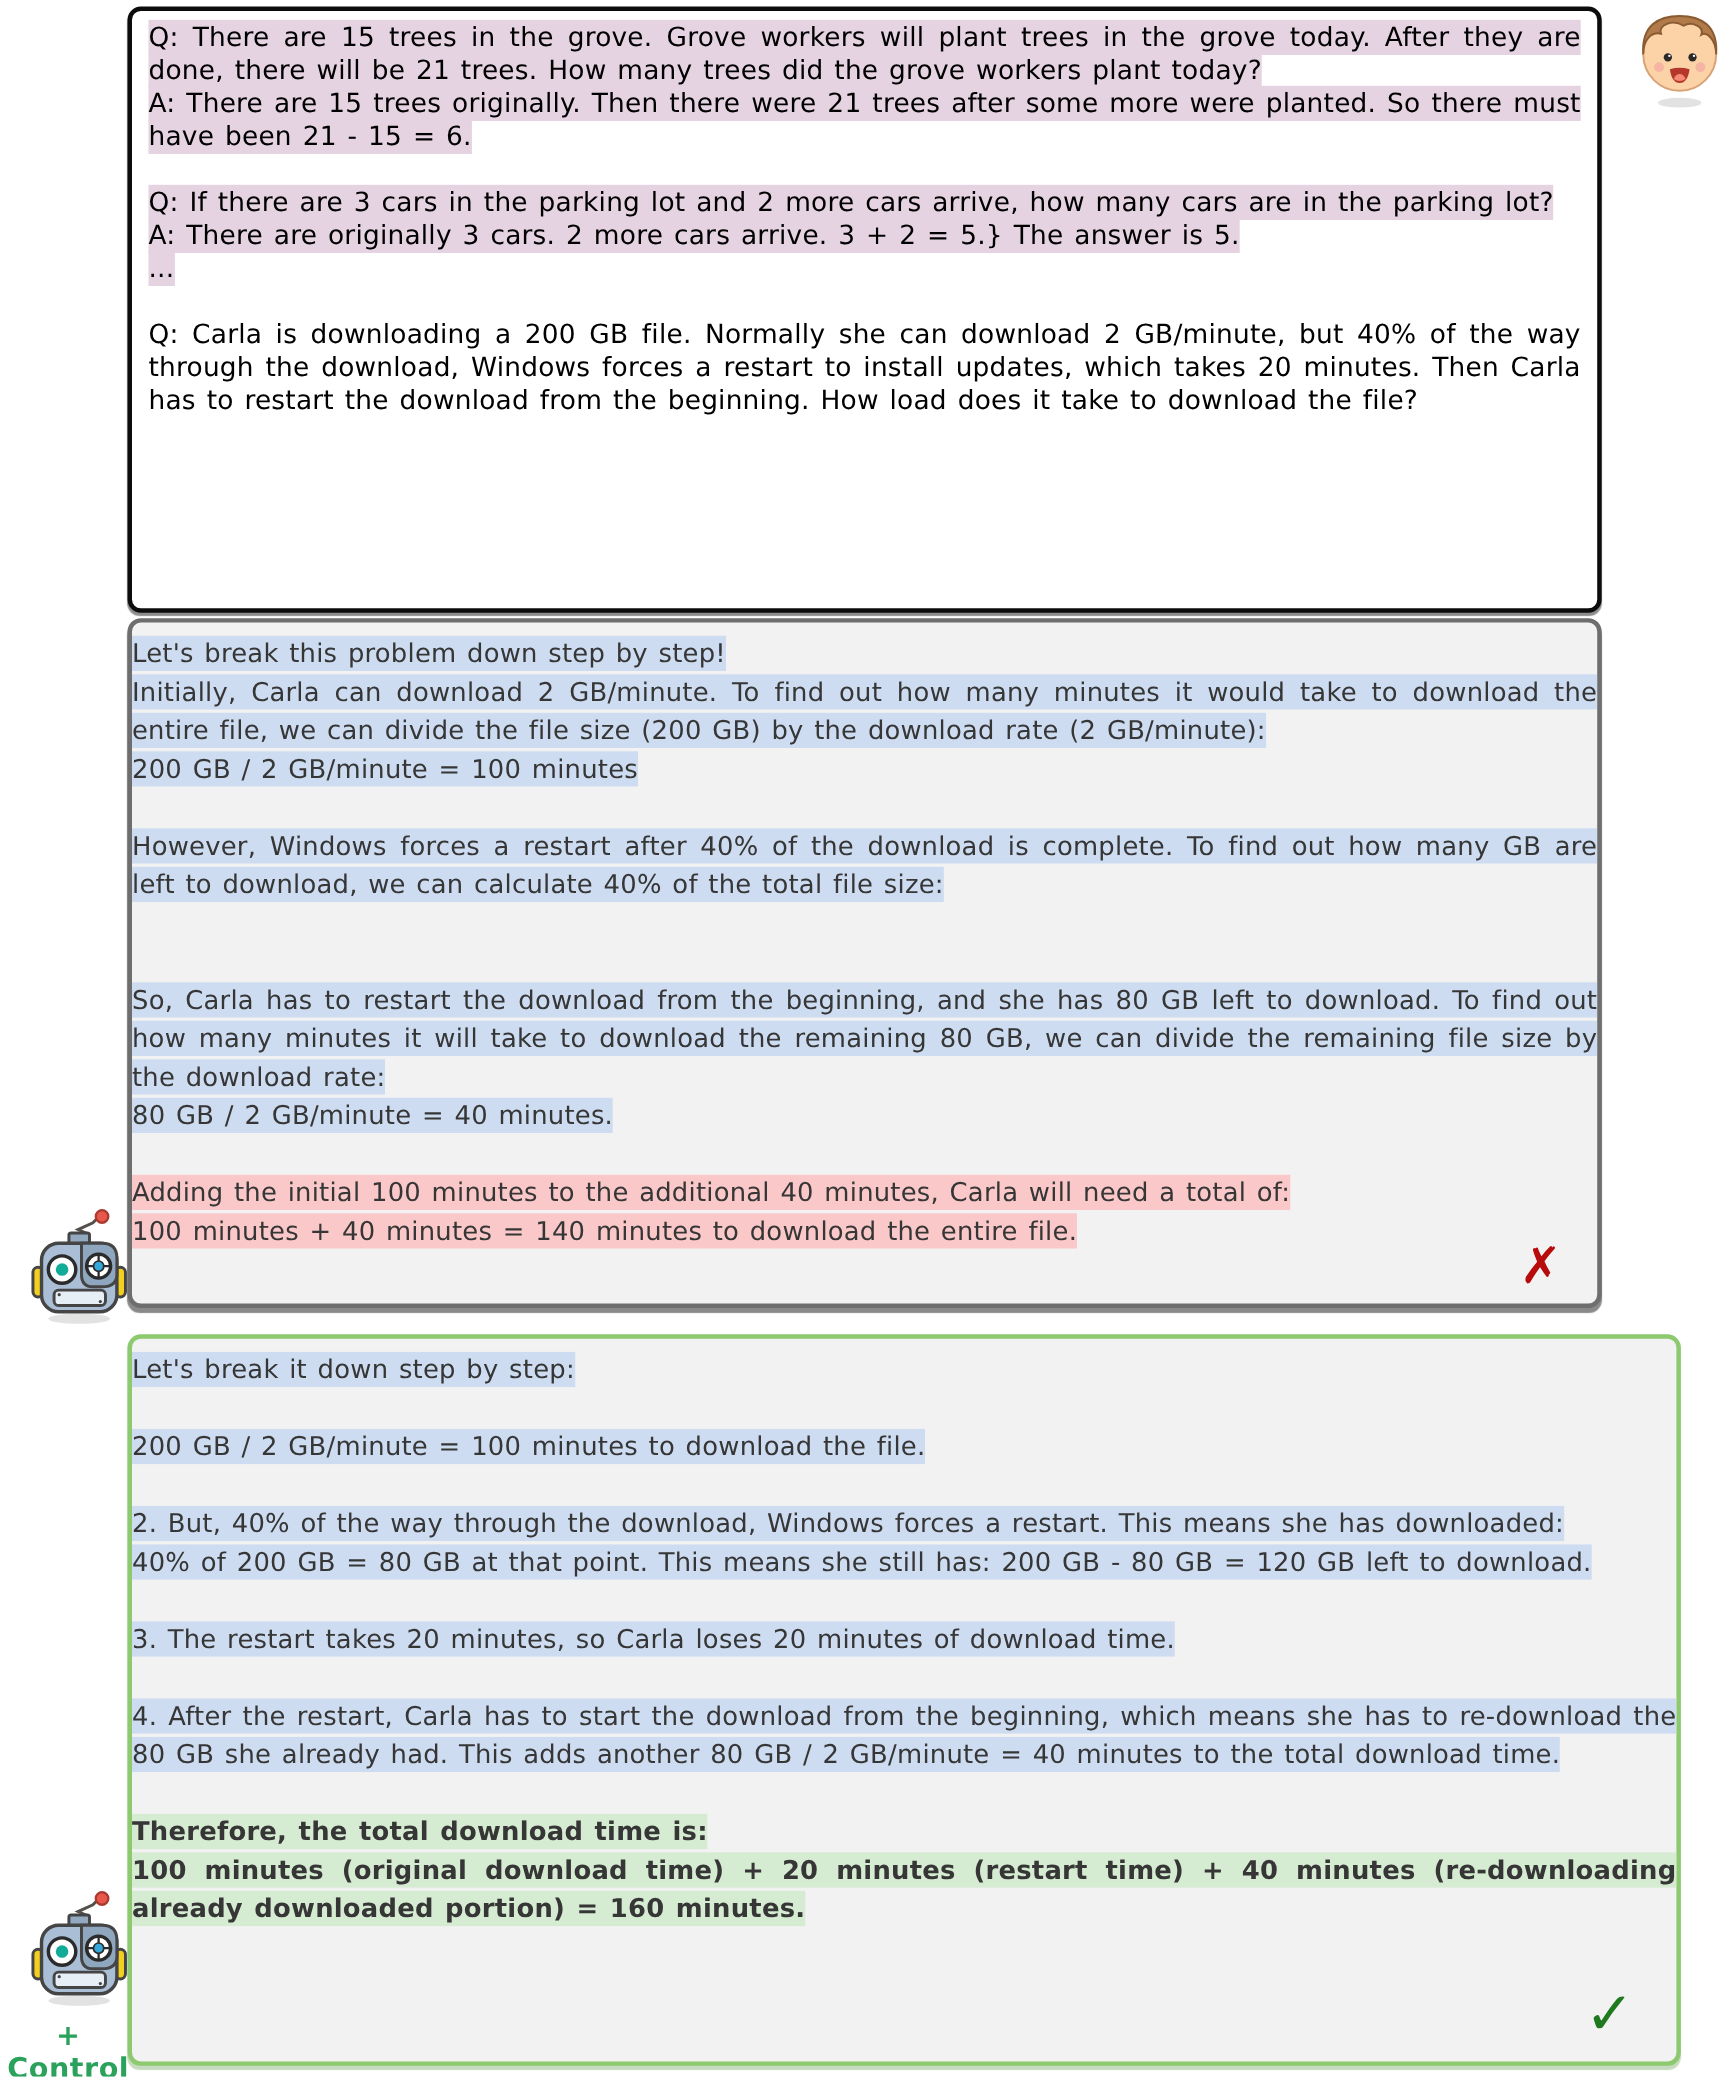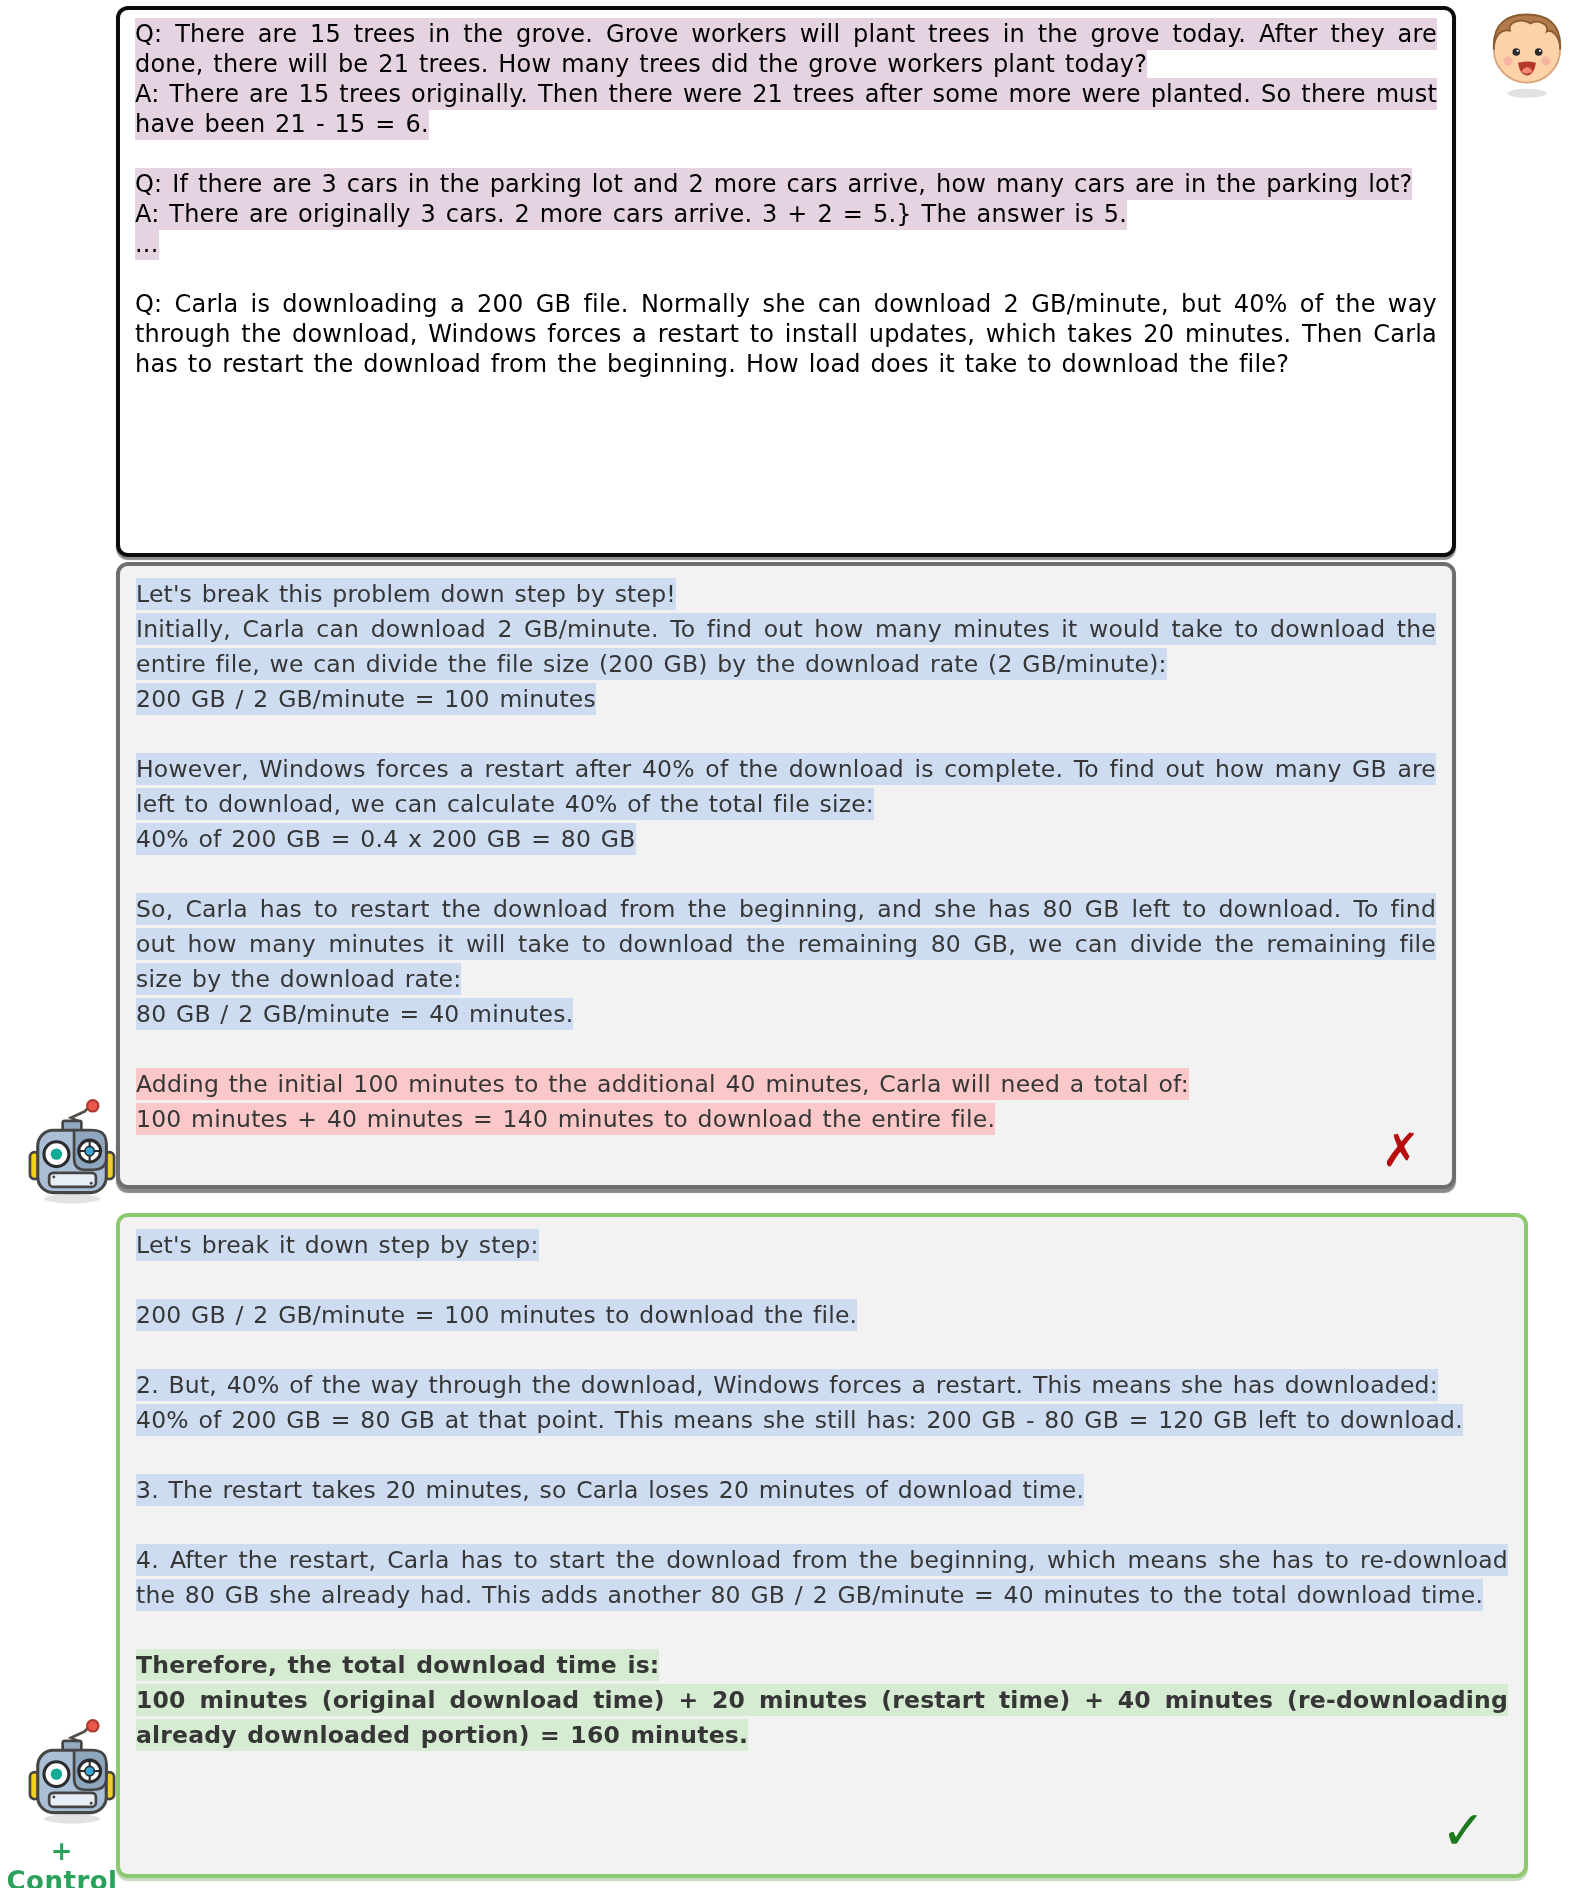--- a/index.html
+++ b/index.html
@@ -30,21 +30,21 @@
     box-shadow: 0 3px 1px rgba(0,0,0,0.45);
   }
   .prompt .txt {
     padding: 9px 15px;
     font-size: 24px;
     line-height: 30px;
     color: #000000;
   }
   
   .resp .txt {
-    padding: 11px 16px;
+    padding: 11px 0;
     font-size: 23.5px;
     line-height: 35px;
   }
   .bad {
     left: 116px; top: 562px; width: 1340px; height: 627px;
     background: #f2f2f2;
     border: 4px solid #6e6e6e;
     box-shadow: 0 4px 1px rgba(40,40,40,0.55);
   }
   .good {
@@ -124,21 +124,20 @@
     </svg>
   </span>
 
   <div class="box resp bad">
     <div class="txt">
       <span class="hl hl-blue">Let's break this problem down step by step!</span><br>
       <span class="hl hl-blue">Initially, Carla can download 2 GB/minute. To find out how many minutes it would take to download the entire file, we can divide the file size (200 GB) by the download rate (2 GB/minute):</span><br>
       <span class="hl hl-blue">200 GB / 2 GB/minute = 100 minutes</span>
       <br><br>
       <span class="hl hl-blue">However, Windows forces a restart after 40% of the download is complete. To find out how many GB are left to download, we can calculate 40% of the total file size:</span><br>
-      <span class="hl hl-blue">40% of 200 GB = 0.4 x 200 GB = 80 GB</span>
       <br><br>
       <span class="hl hl-blue">So, Carla has to restart the download from the beginning, and she has 80 GB left to download. To find out how many minutes it will take to download the remaining 80 GB, we can divide the remaining file size by the download rate:</span><br>
       <span class="hl hl-blue">80 GB / 2 GB/minute = 40 minutes.</span>
       <br><br>
       <span class="hl hl-red">Adding the initial 100 minutes to the additional 40 minutes, Carla will need a total of:</span><br>
       <span class="hl hl-red">100 minutes + 40 minutes = 140 minutes to download the entire file.</span>
     </div>
     <span class="mark mark-x">✗</span>
   </div>
 

